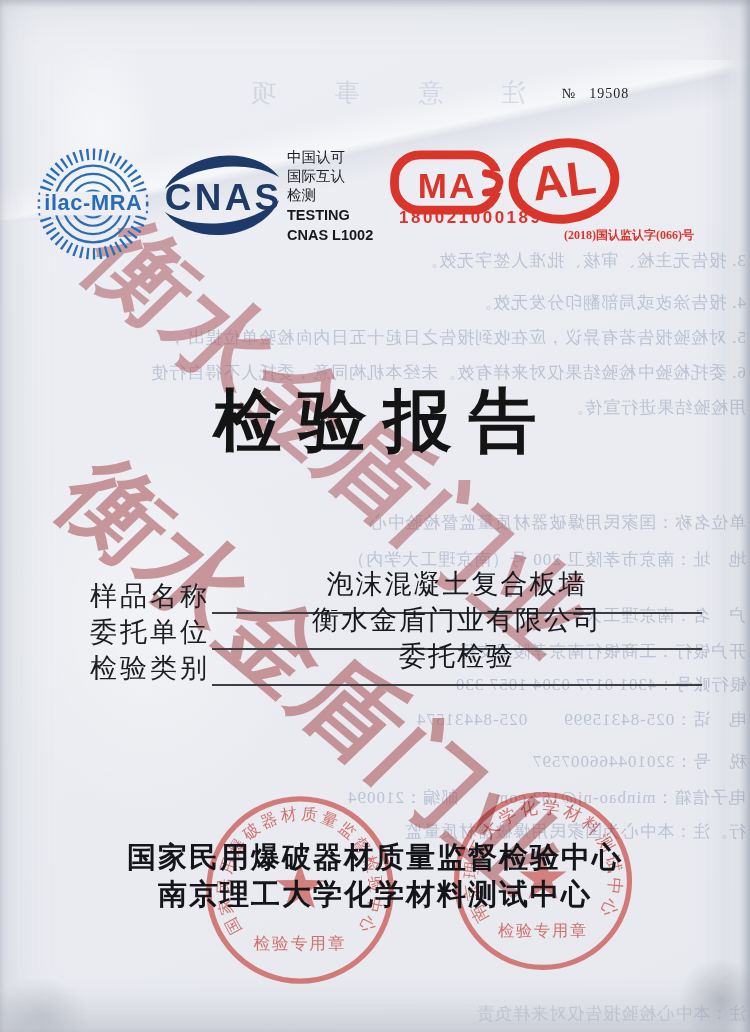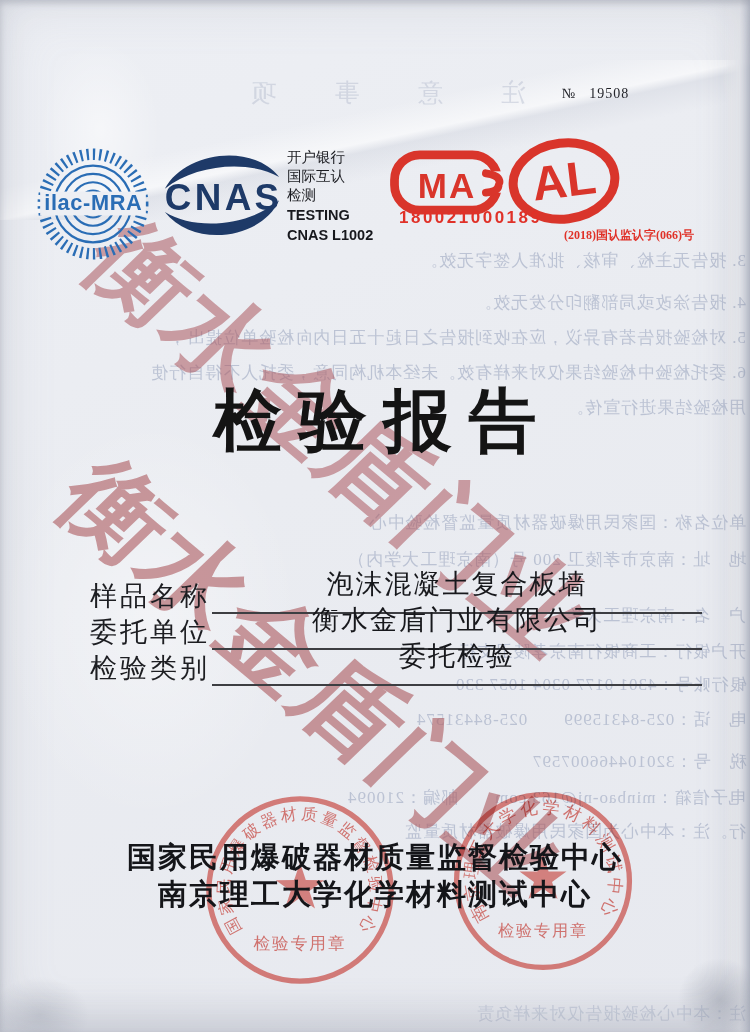--- a/index.html
+++ b/index.html
@@ -136,21 +136,21 @@
     <text x="55" y="61" text-anchor="middle" font-size="21" font-weight="bold" fill="#2a6db5" font-family="Liberation Sans, DejaVu Sans, sans-serif" textLength="94">ilac-MRA</text>
   </svg>
 
   <svg class="logo cnas" viewBox="0 0 130 95">
     <path d="M6,40 C26,2 96,-8 124,28 C94,10 38,14 6,40 Z" fill="#1e3a68"></path>
     <path d="M124,52 C106,92 36,102 6,64 C38,84 94,78 124,52 Z" fill="#1e3a68"></path>
     <text x="65" y="62" text-anchor="middle" font-size="38" font-weight="bold" fill="#1e3a68" font-family="Liberation Sans, DejaVu Sans, sans-serif" textLength="118">CNAS</text>
   </svg>
 
   <div class="certtext">
-    <div class="zh">开户银行</div>
+    <div class="zh">中国认可</div>
     <div class="zh">国际互认</div>
     <div class="zh">检测</div>
     <div class="en">TESTING</div>
     <div class="en">CNAS L1002</div>
   </div>
 
   <svg class="logo cma" viewBox="0 0 120 72">
     <rect x="6" y="7" width="106" height="57" rx="26" fill="none" stroke="#d9352b" stroke-width="9"></rect>
     <rect x="98" y="24" width="24" height="22" fill="#edeff4"></rect>
     <path d="M100,26 q14,2 14,9" fill="none" stroke="#d9352b" stroke-width="8" stroke-linecap="round"></path>

